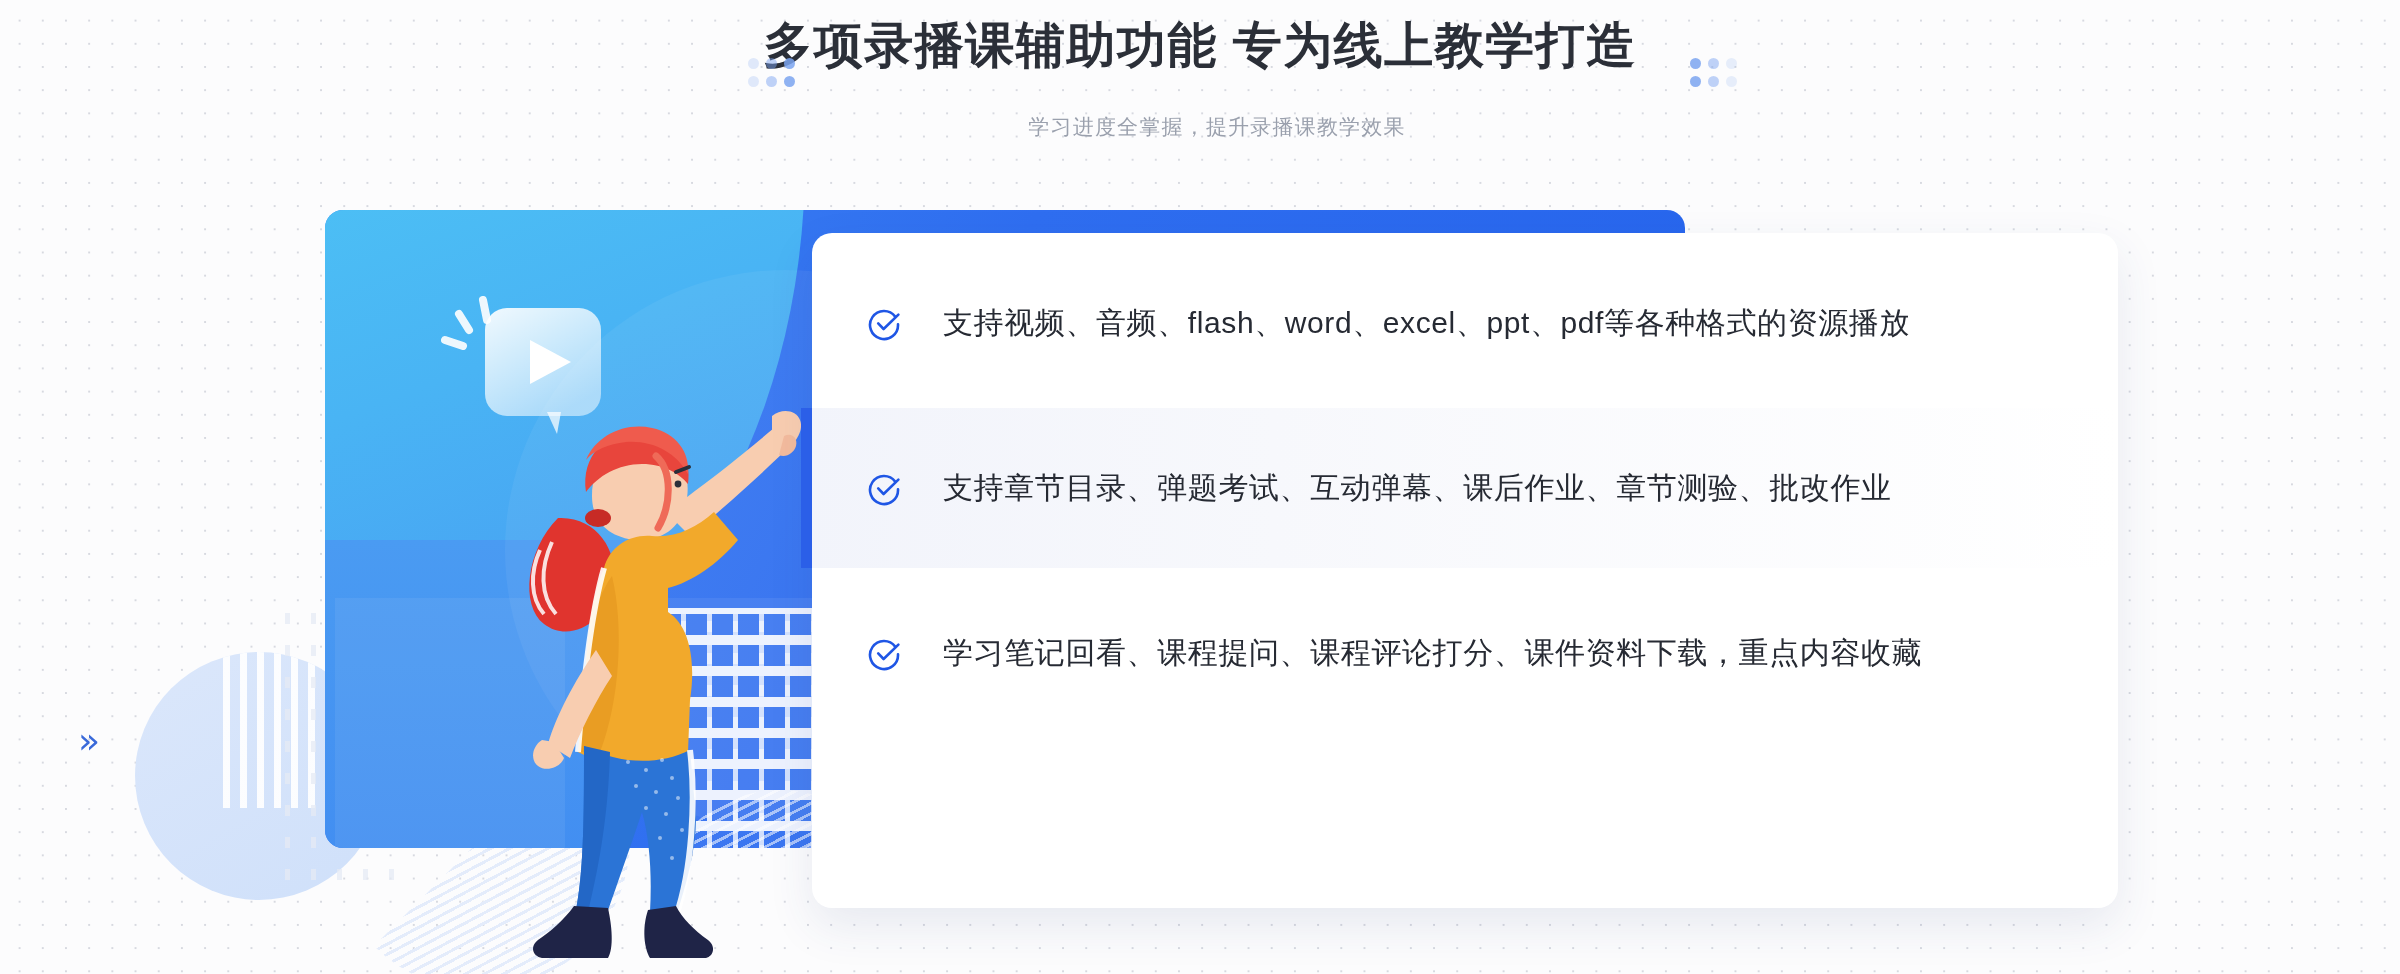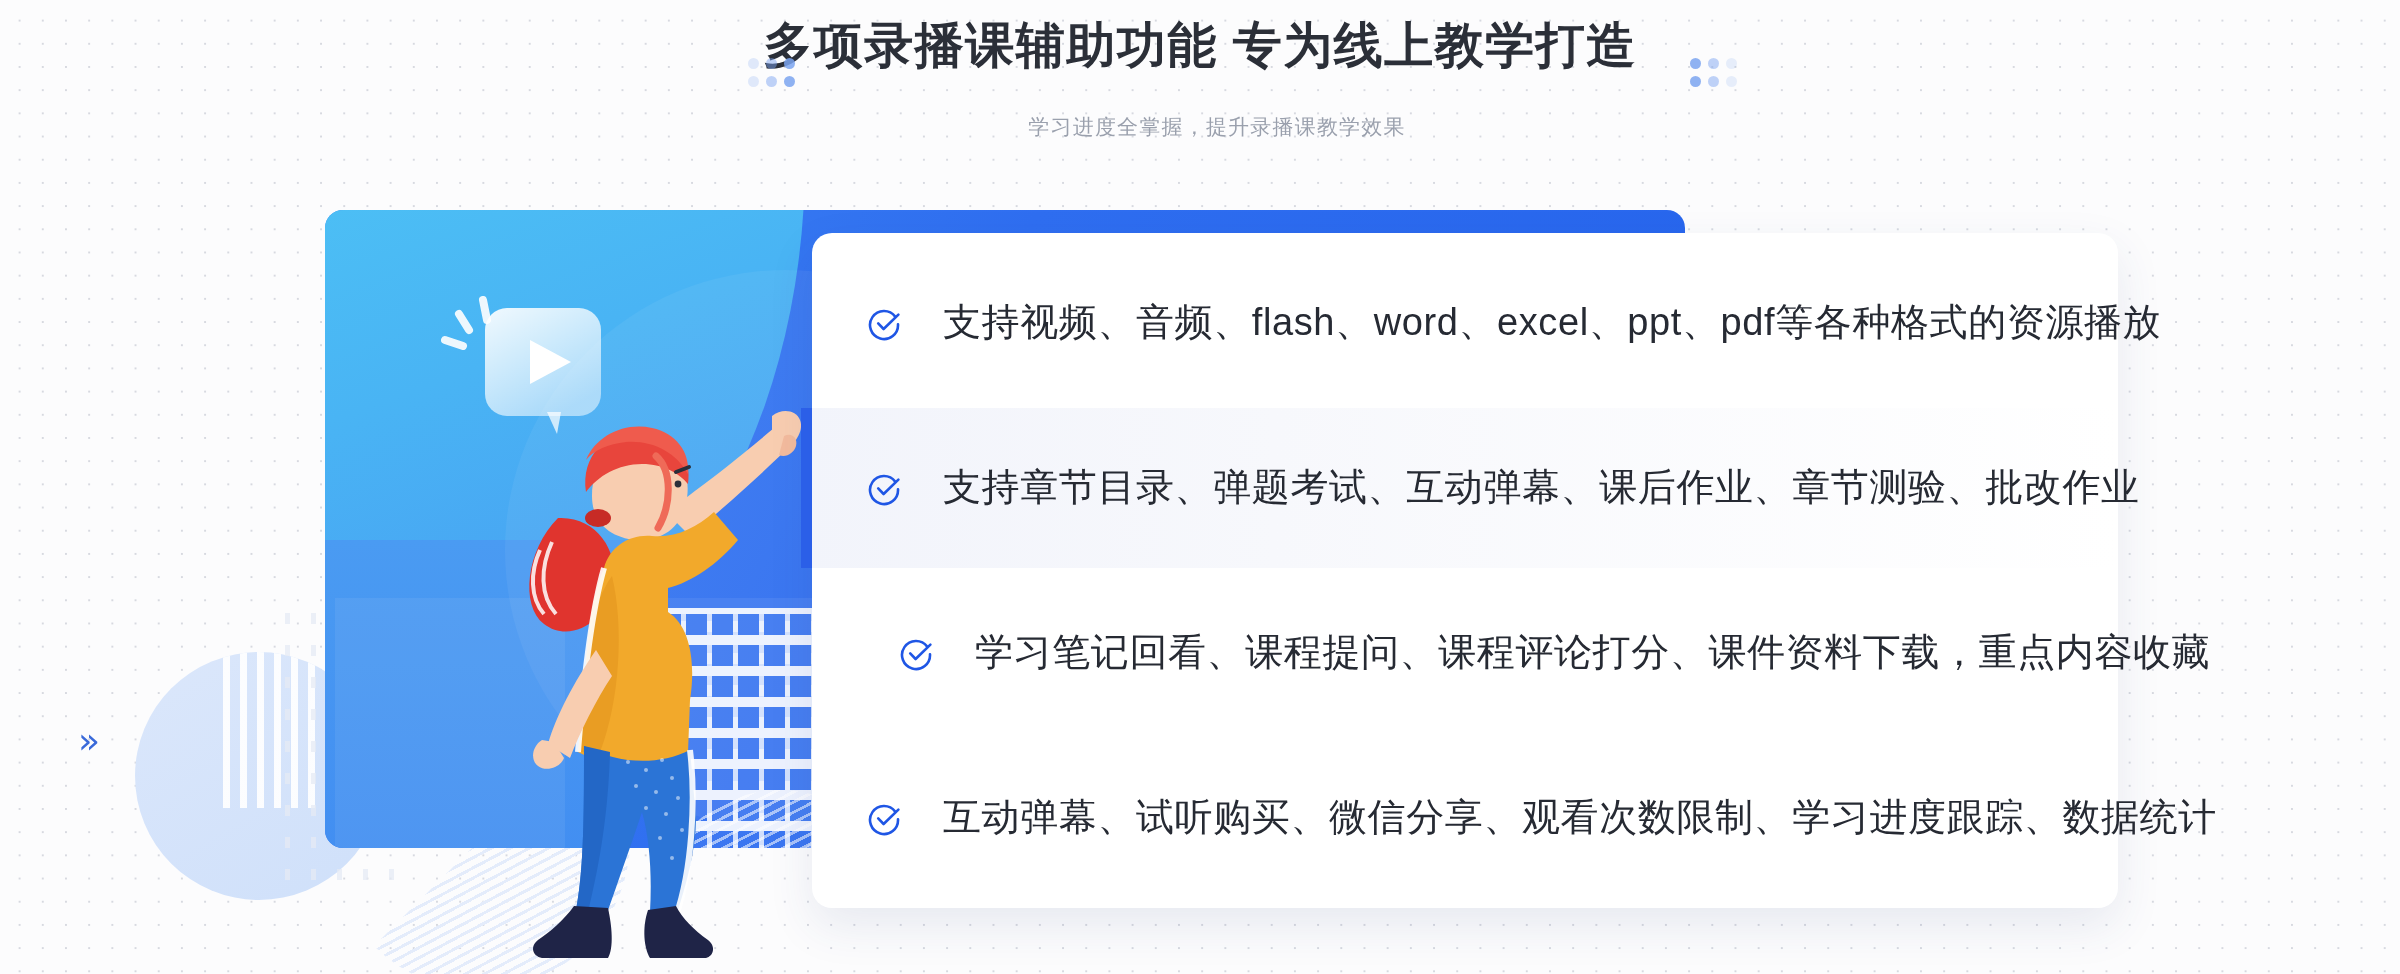--- a/index.html
+++ b/index.html
@@ -262,21 +262,21 @@
   .feature-row {
     position: absolute;
     left: 0;
     width: 1306px;
     height: 160px;
     display: flex;
     align-items: center;
   }
   .feature-row.r0 { top: 10px; }
   .feature-row.r1 { top: 175px; }
-  .feature-row.r2 { top: 340px; margin-left: 32px; }
+  .feature-row.r2 { top: 340px; }
   .feature-row.r3 { top: 505px; }
 
   .feature-row.active {
     left: -11px;
     width: 1317px;
     background: linear-gradient(90deg, #f2f4fb 0%, #f7f8fc 36%, #ffffff 100%);
   }
   .feature-row.active::before {
     content: "";
     position: absolute;
@@ -292,21 +292,21 @@
     width: 36px;
     height: 36px;
     margin-left: 55px;
     margin-right: 40px;
     position: relative;
   }
   .feature-row.active .check-icon { margin-left: 66px; }
   .check-icon svg { display: block; }
 
   .feature-text {
-    font-size: 38px;
+    font-size: 30px;
     color: #262a33;
     letter-spacing: .6px;
     white-space: nowrap;
     line-height: 1.4;
   }
 </style>
 </head>
 <body>
 
 <div id="stage">
@@ -462,25 +462,16 @@
     <div class="feature-row r2">
       <span class="check-icon">
         <svg width="36" height="36" viewBox="0 0 36 36">
           <path d="M28.2 11.6 A14 14 0 1 0 31 19.3" fill="none" stroke="#1f56e5" stroke-width="2.6" stroke-linecap="round"></path>
           <path d="M11.2 18.4 L16.6 24 L31.4 9.6" fill="none" stroke="#1f56e5" stroke-width="2.6" stroke-linecap="round" stroke-linejoin="round"></path>
         </svg>
       </span>
       <span class="feature-text">学习笔记回看、课程提问、课程评论打分、课件资料下载，重点内容收藏</span>
     </div>
 
-    <div class="feature-row r3">
-      <span class="check-icon">
-        <svg width="36" height="36" viewBox="0 0 36 36">
-          <path d="M28.2 11.6 A14 14 0 1 0 31 19.3" fill="none" stroke="#1f56e5" stroke-width="2.6" stroke-linecap="round"></path>
-          <path d="M11.2 18.4 L16.6 24 L31.4 9.6" fill="none" stroke="#1f56e5" stroke-width="2.6" stroke-linecap="round" stroke-linejoin="round"></path>
-        </svg>
-      </span>
-      <span class="feature-text">互动弹幕、试听购买、微信分享、观看次数限制、学习进度跟踪、数据统计</span>
-    </div>
 
   </div>
 
 </div>
 
 </body></html>

